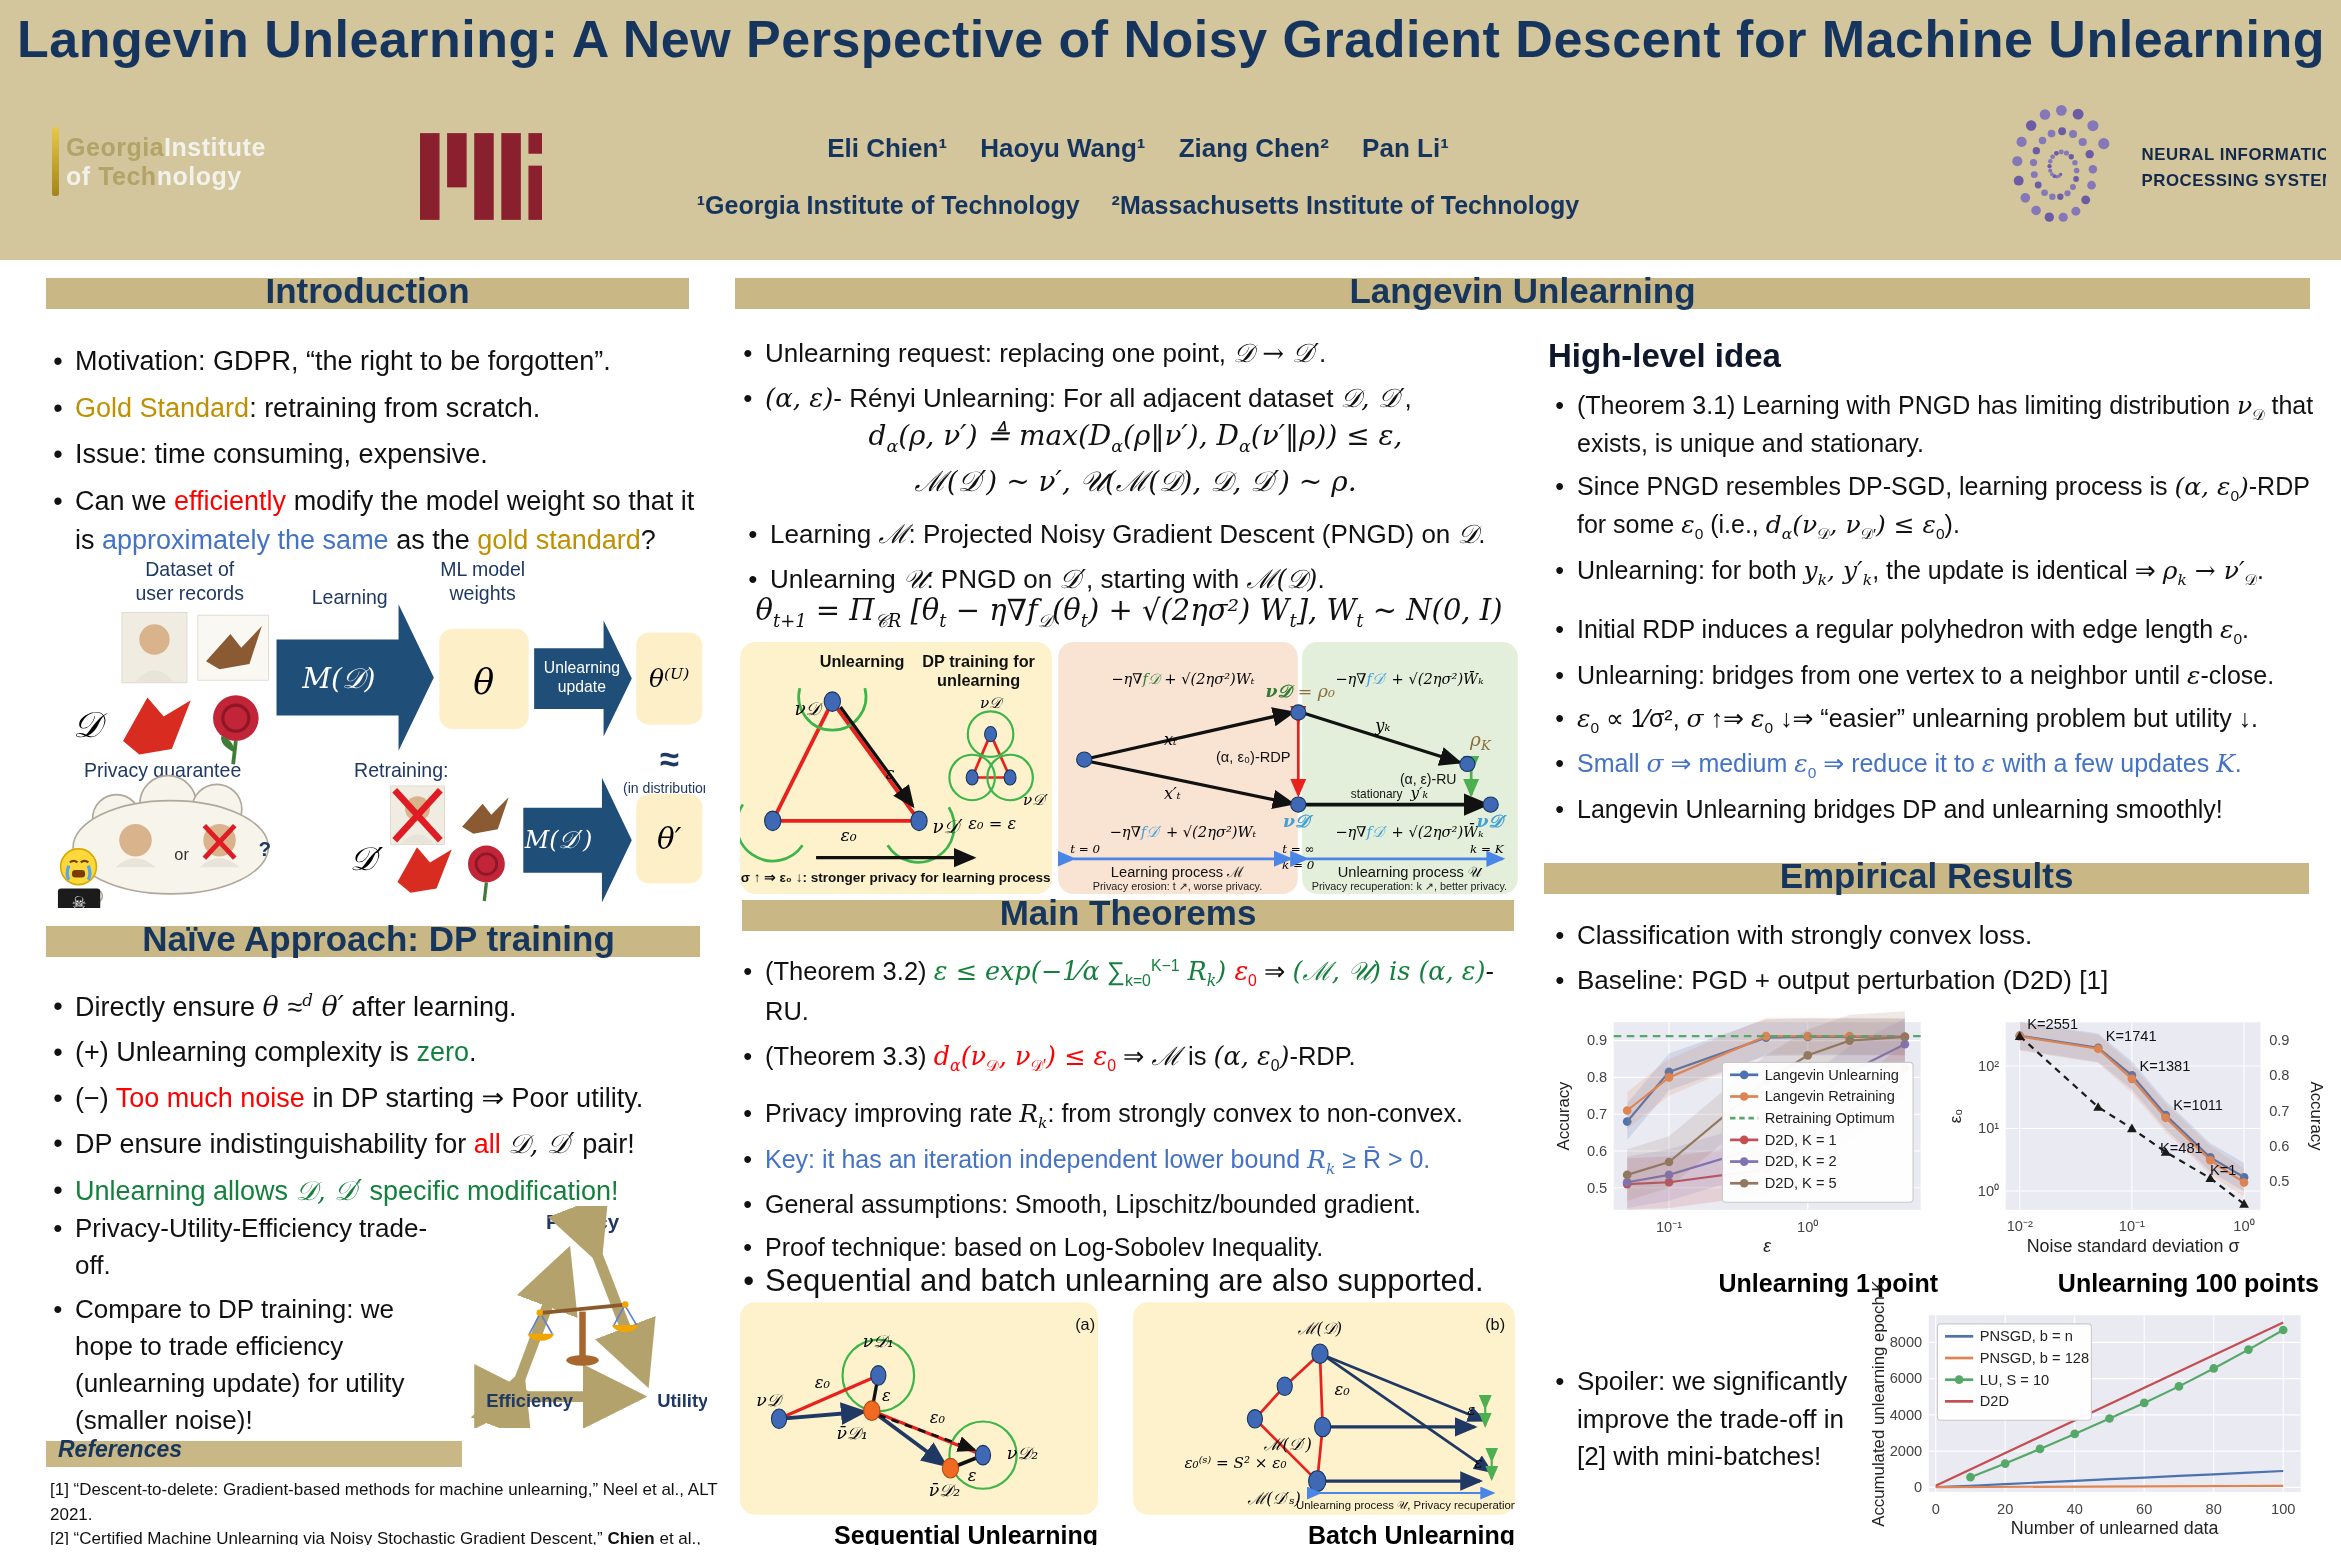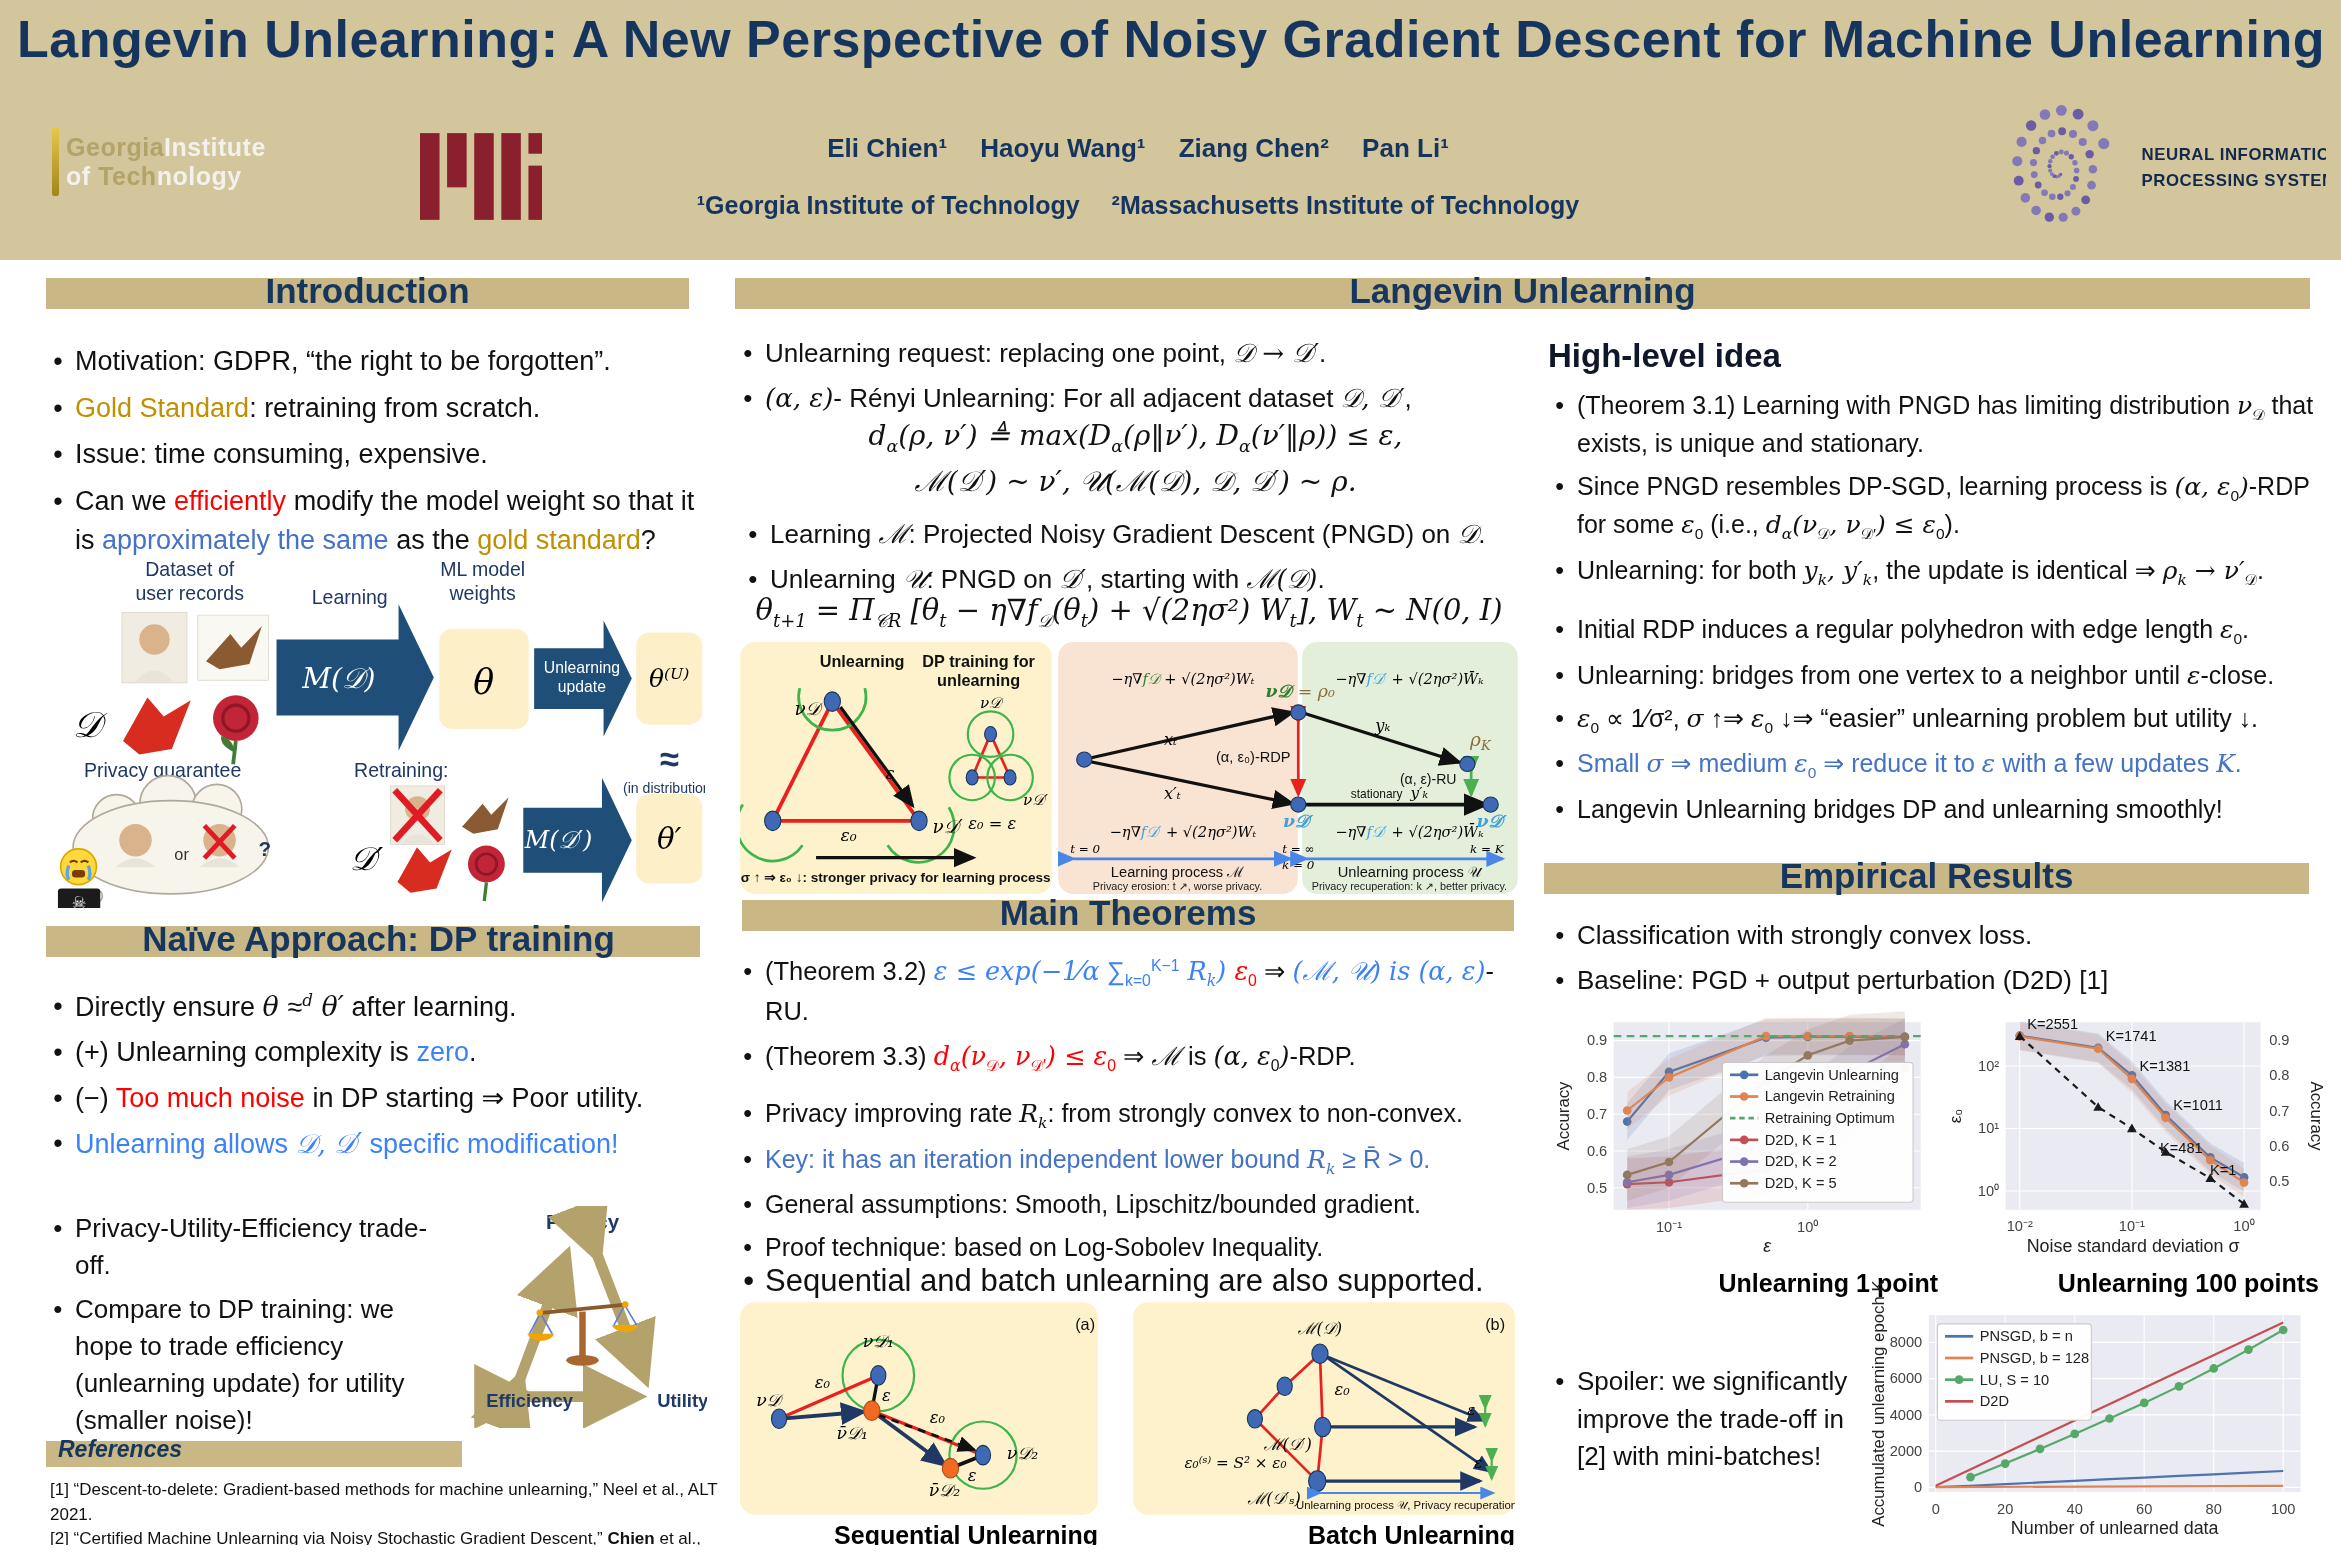--- a/index.html
+++ b/index.html
@@ -10,21 +10,21 @@
   #title{left:0;top:8.7px;width:2342px;text-align:center;font-size:52px;font-weight:bold;color:#16355e;letter-spacing:0.5px;}
   .hdr-center{color:#16355e;font-weight:bold;text-align:center;}
   
   .secbar{background:#c9b885;height:31px;display:flex;align-items:center;justify-content:center;}
   .secbar .t{font-size:35px;font-weight:bold;color:#17365d;line-height:1;white-space:nowrap;margin-top:-5.4px;}
   
   ul.bl{margin:0;padding:0;list-style:none;}
   ul.bl li{position:relative;padding-left:25px;margin-bottom:7.6px;color:#111;}
   ul.bl li::before{content:"•";position:absolute;left:3.3px;top:0;}
   .c-gold{color:#bf9000;} .c-red{color:#ff0000;} .c-blue{color:#4472c4;}
-  .c-green{color:#3b82f6;}
+  .c-green{color:#15803d;}
   .c-gtgold{color:#b3a369;} .c-gtgray{color:#f2f1ec;}
   .it{font-style:italic;font-family:"DejaVu Serif",serif;}
   .bd{font-weight:bold;}
   sub,sup{font-size:62%;}
   .eq{text-align:center;font-family:"DejaVu Serif",serif;font-style:italic;color:#111;}
   .cap{font-weight:bold;color:#000;text-align:right;}
   .gt-logo{display:flex;align-items:center;gap:7.6px;}
   .gt-bar{width:6.5px;height:69px;background:linear-gradient(#e8c84a,#a3841a);border-radius:2.2px;}
   .gt-l1,.gt-l2{font-size:25px;font-weight:bold;line-height:1.15;letter-spacing:0.5px;}
   svg text{font-family:"Liberation Sans",sans-serif;}
@@ -226,20 +226,21 @@
   </svg>
 
   <div class="abs secbar" style="left:46px;top:926px;width:643px;padding-left:11px;">
     <div class="t">Naïve Approach: DP training</div>
   </div>
 
   <ul class="bl abs" style="left:50px;top:988px;width:661px;font-size:27px;line-height:1.4;">
     <li><span>Directly ensure </span><span class="it">θ </span><span>≈</span><sup class="it">d</sup><span class="it"> θ′</span><span> after learning.</span></li>
     <li><span>(+) Unlearning complexity is </span><span class="c-green">zero</span><span>.</span></li>
     <li><span>(−) </span><span class="c-red">Too much noise</span><span> in DP starting ⇒ Poor utility.</span></li>
+    <li><span>DP ensure indistinguishability for </span><span class="c-red">all</span><span> </span><span class="it">𝒟, 𝒟′</span><span> pair!</span></li>
     <li class="c-green"><span class="c-green">Unlearning allows </span><span class="c-green it">𝒟, 𝒟′</span><span class="c-green"> specific modification!</span></li>
   </ul>
 
   <ul class="bl abs" style="left:50px;top:1210px;width:404px;font-size:26px;line-height:1.42;">
     <li><span>Privacy-Utility-Efficiency trade-off.</span></li>
     <li><span>Compare to DP training: we hope to trade efficiency (unlearning update) for utility (smaller noise)!</span></li>
   </ul>
 
   <svg class="abs" style="left:458px;top:1206px;" width="249" height="222" viewBox="0 0 460 410">
     <defs>

